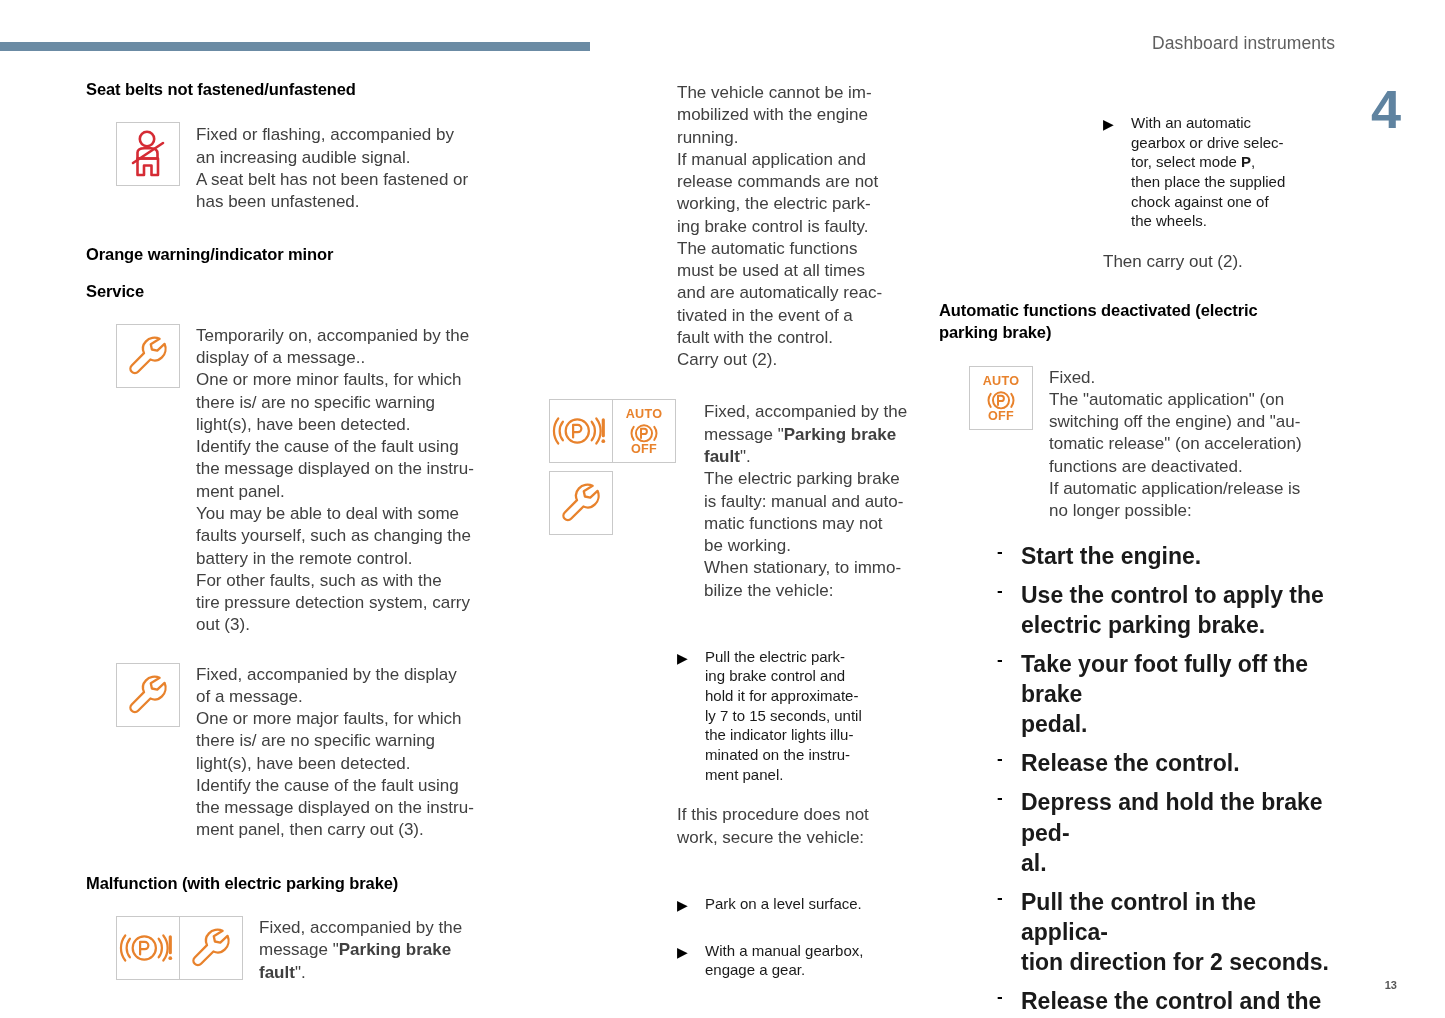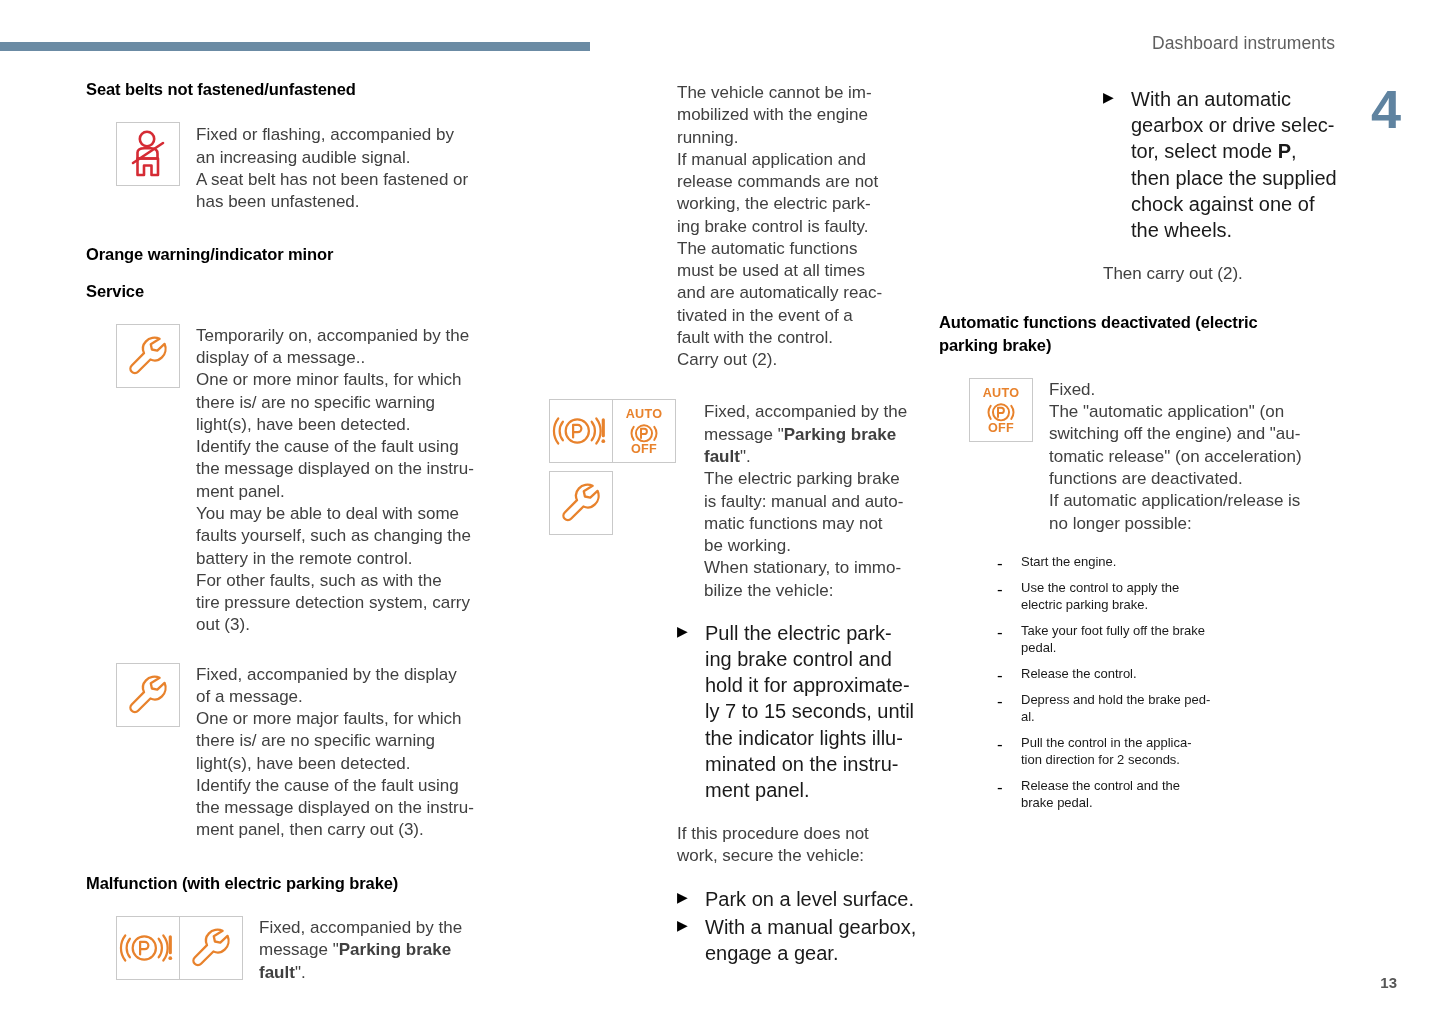--- a/index.html
+++ b/index.html
@@ -41,21 +41,21 @@
     font-size: 54px;
     font-weight: 700;
     color: #5f83a0;
     line-height: 1;
     letter-spacing: -1px;
   }
   .page-number {
     position: absolute;
     right: 48px;
     bottom: 27px;
-    font-size: 15px;
+    font-size: 11px;
     font-weight: 700;
     color: #575757;
   }
 
   
   .columns {
     position: absolute;
     left: 0;
     top: 78px;
     width: 1445px;
@@ -122,41 +122,43 @@
 
   
   ul.arrow-list, ul.dash-list {
     list-style: none;
     margin: 0;
     padding: 0;
   }
   ul.arrow-list > li {
     position: relative;
     padding-left: 28px;
-    font-size: 20px;
+    font-size: 15px;
     line-height: 1.31;
     margin-bottom: 2px;
     white-space: pre-line;
+    margin-top: 27px;
   }
   ul.arrow-list > li::before {
     content: "\25B6";
     position: absolute;
     left: 0;
     top: 1px;
     font-size: 14px;
     color: #000;
     line-height: 1.45;
   }
   ul.dash-list > li {
     position: relative;
     padding-left: 38px;
-    font-size: 13px;
+    font-size: 23px;
     line-height: 1.31;
     margin-bottom: 9px;
     white-space: pre-line;
+    font-weight: bold;
   }
   ul.dash-list > li::before {
     content: "-";
     position: absolute;
     left: 14px;
     top: 0;
     font-size: 17px;
     color: #000;
   }
 </style>

